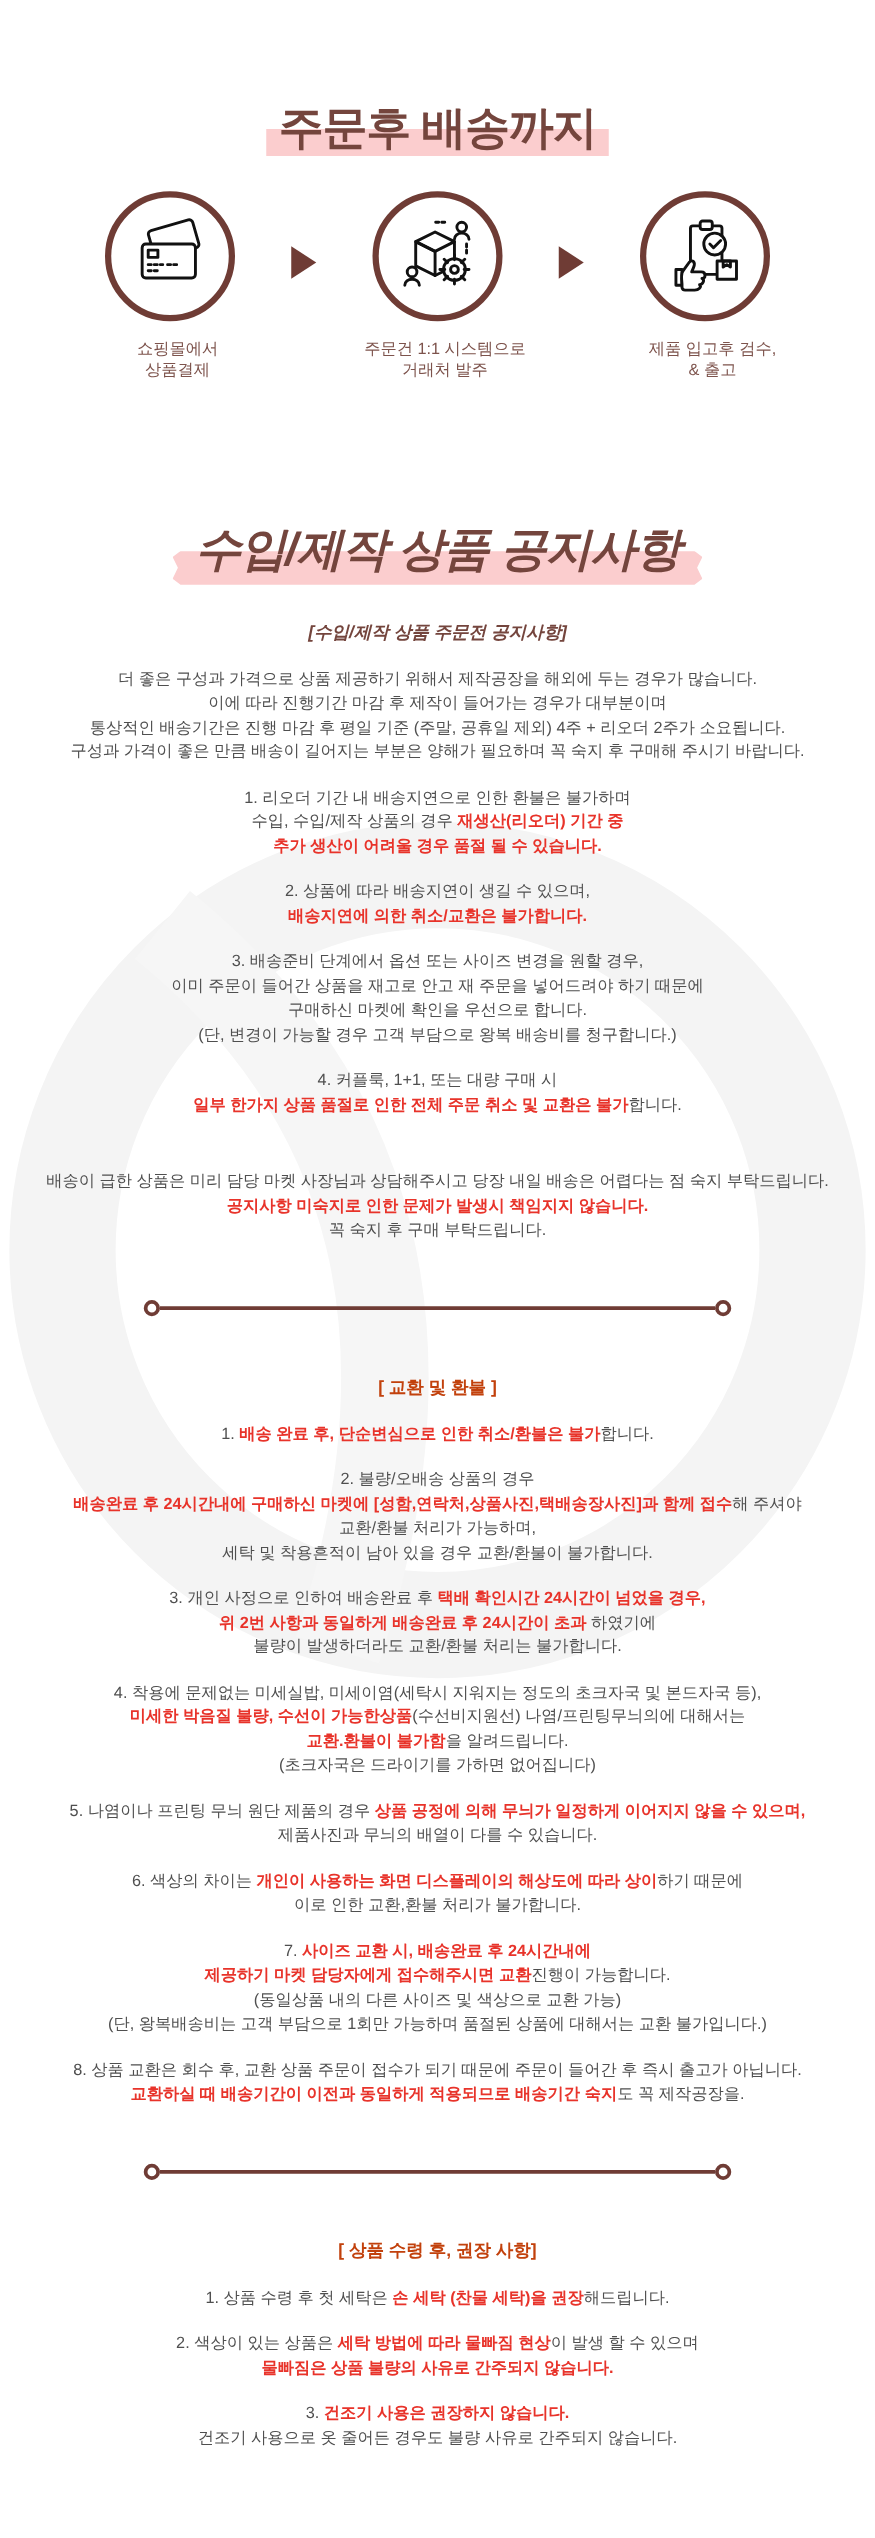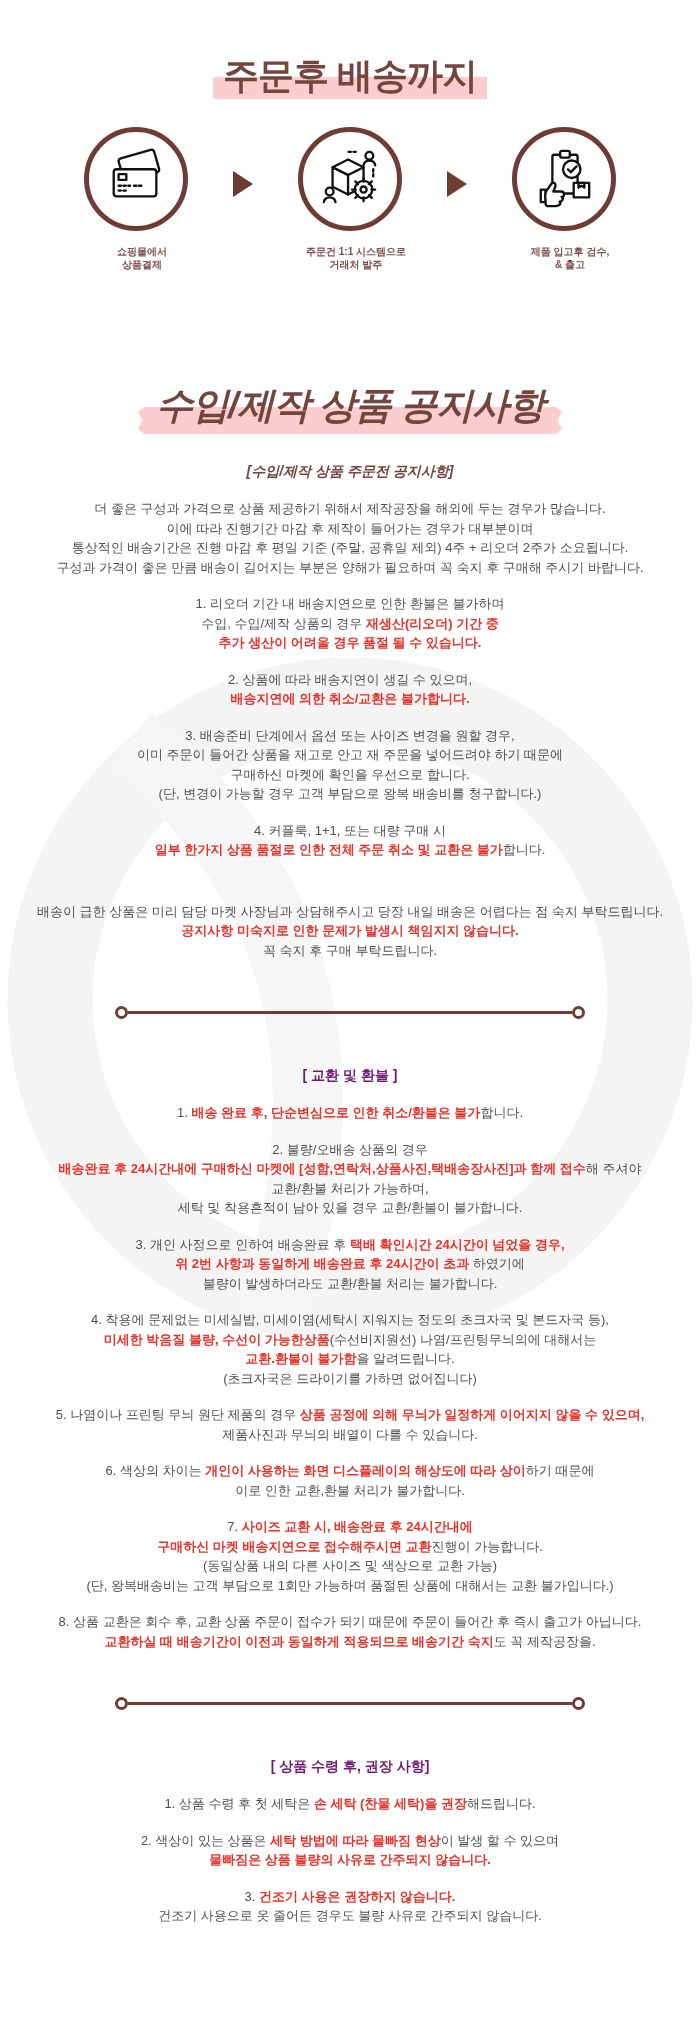--- a/index.html
+++ b/index.html
@@ -13,57 +13,57 @@
   *{margin:0;padding:0;box-sizing:border-box;}
   html,body{background:#ffffff;}
   body{
     width:700px;height:2030px;margin:0 auto;overflow:hidden;position:relative;
     font-family:"Liberation Sans","DejaVu Sans",sans-serif;
   }
   .watermark{
     position:absolute;left:50%;top:1000px;transform:translate(-50%,-50%);
     z-index:0;pointer-events:none;
   }
-  .page{position:relative;z-index:1;text-align:center;padding-top:52px;}
+  .page{position:relative;z-index:1;text-align:center;padding-top:78px;}
 
   
   .main-title{
     display:inline-block;font-size:36px;font-weight:bold;color:var(--maroon);
     letter-spacing:-1px;padding:0 10px;
     background:linear-gradient(180deg, rgba(0,0,0,0) 52%, var(--pink) 52%, var(--pink) 96%, rgba(0,0,0,0) 96%);
   }
 
   
   .steps{margin-top:26px;display:flex;justify-content:center;align-items:flex-start;gap:0;}
   .step{width:170px;display:flex;flex-direction:column;align-items:center;}
   .step-circle{
     width:104px;height:104px;border:5px solid var(--line);border-radius:50%;
     background:#fff;display:flex;align-items:center;justify-content:center;
   }
-  .step-label{margin-top:14px;font-size:10px;font-weight:bold;color:var(--label);line-height:1.3;margin-left:12px;}
+  .step-label{margin-top:14px;font-size:13px;font-weight:normal;color:var(--label);line-height:1.3;margin-left:12px;}
   .arrow{
     width:0;height:0;margin:44px 12px 0 12px;
     border-left:20px solid var(--line);
     border-top:13px solid transparent;border-bottom:13px solid transparent;
   }
 
   
   .banner-wrap{margin-top:110px;position:relative;display:inline-block;font-style:italic;}
   .banner-tape{
     position:absolute;left:-18px;right:-18px;top:26px;height:27px;background:var(--pink);
     clip-path:polygon(1.5% 0,98.5% 0,100% 18%,99% 50%,100% 82%,98.5% 100%,1.5% 100%,0 82%,1% 50%,0 18%);
     z-index:0;
   }
   .banner-text{position:relative;z-index:1;font-size:37px;font-weight:bold;color:var(--maroon);letter-spacing:-1px;}
 
   
   #sections{margin-top:30px;font-size:13px;line-height:1.5;}
   .sec-heading{font-size:14px;font-weight:bold;margin:0 0 8px;}
   .sec-heading.maroon{color:var(--maroon);font-style:italic;}
-  .sec-heading.dark{color:#701a75;}
+  .sec-heading.dark{color:#c2410c;}
   section{margin:0 0 0;}
   .para{margin:17px 0;color:var(--dark);}
   .para.gap-lg{margin-top:42px;}
   .seg-dark{color:var(--dark);}
   .seg-red{color:var(--red);font-weight:bold;}
   .divider{
     width:470px;margin:46px auto;display:flex;align-items:center;
   }
   .divider .dot{
     width:13px;height:13px;border:3px solid var(--line);border-radius:50%;background:#fff;flex:0 0 auto;
@@ -182,21 +182,21 @@
         <span class="dot"></span>
       </div>
       <section>
         <h3 class="sec-heading dark">[ 교환 및 환불 ]</h3>
         <p class="para"><span class="seg-dark">1. </span><span class="seg-red">배송 완료 후, 단순변심으로 인한 취소/환불은 불가</span><span class="seg-dark">합니다.</span></p>
         <p class="para"><span class="seg-dark">2. 불량/오배송 상품의 경우</span><br><span class="seg-red">배송완료 후 24시간내에 구매하신 마켓에 [성함,연락처,상품사진,택배송장사진]과 함께 접수</span><span class="seg-dark">해 주셔야</span><br><span class="seg-dark">교환/환불 처리가 가능하며,</span><br><span class="seg-dark">세탁 및 착용흔적이 남아 있을 경우 교환/환불이 불가합니다.</span></p>
         <p class="para"><span class="seg-dark">3. 개인 사정으로 인하여 배송완료 후 </span><span class="seg-red">택배 확인시간 24시간이 넘었을 경우,</span><br><span class="seg-red">위 2번 사항과 동일하게 배송완료 후 24시간이 초과</span><span class="seg-dark"> 하였기에</span><br><span class="seg-dark">불량이 발생하더라도 교환/환불 처리는 불가합니다.</span></p>
         <p class="para"><span class="seg-dark">4. 착용에 문제없는 미세실밥, 미세이염(세탁시 지워지는 정도의 초크자국 및 본드자국 등),</span><br><span class="seg-red">미세한 박음질 불량, 수선이 가능한상품</span><span class="seg-dark">(수선비지원선) 나염/프린팅무늬의에 대해서는</span><br><span class="seg-red">교환.환불이 불가함</span><span class="seg-dark">을 알려드립니다.</span><br><span class="seg-dark">(초크자국은 드라이기를 가하면 없어집니다)</span></p>
         <p class="para"><span class="seg-dark">5. 나염이나 프린팅 무늬 원단 제품의 경우 </span><span class="seg-red">상품 공정에 의해 무늬가 일정하게 이어지지 않을 수 있으며,</span><br><span class="seg-dark">제품사진과 무늬의 배열이 다를 수 있습니다.</span></p>
         <p class="para"><span class="seg-dark">6. 색상의 차이는 </span><span class="seg-red">개인이 사용하는 화면 디스플레이의 해상도에 따라 상이</span><span class="seg-dark">하기 때문에</span><br><span class="seg-dark">이로 인한 교환,환불 처리가 불가합니다.</span></p>
-        <p class="para"><span class="seg-dark">7. </span><span class="seg-red">사이즈 교환 시, 배송완료 후 24시간내에</span><br><span class="seg-red">구매하신 마켓 배송지연으로 접수해주시면 교환</span><span class="seg-dark">진행이 가능합니다.</span><br><span class="seg-dark">(동일상품 내의 다른 사이즈 및 색상으로 교환 가능)</span><br><span class="seg-dark">(단, 왕복배송비는 고객 부담으로 1회만 가능하며 품절된 상품에 대해서는 교환 불가입니다.)</span></p>
+        <p class="para"><span class="seg-dark">7. </span><span class="seg-red">사이즈 교환 시, 배송완료 후 24시간내에</span><br><span class="seg-red">제공하기 마켓 담당자에게 접수해주시면 교환</span><span class="seg-dark">진행이 가능합니다.</span><br><span class="seg-dark">(동일상품 내의 다른 사이즈 및 색상으로 교환 가능)</span><br><span class="seg-dark">(단, 왕복배송비는 고객 부담으로 1회만 가능하며 품절된 상품에 대해서는 교환 불가입니다.)</span></p>
         <p class="para"><span class="seg-dark">8. 상품 교환은 회수 후, 교환 상품 주문이 접수가 되기 때문에 주문이 들어간 후 즉시 출고가 아닙니다.</span><br><span class="seg-red">교환하실 때 배송기간이 이전과 동일하게 적용되므로 배송기간 숙지</span><span class="seg-dark">도 꼭 제작공장을.</span></p>
       </section>
       <div class="divider">
         <span class="dot"></span>
         <span class="rule"></span>
         <span class="dot"></span>
       </div>
       <section>
         <h3 class="sec-heading dark">[ 상품 수령 후, 권장 사항]</h3>
         <p class="para"><span class="seg-dark">1. 상품 수령 후 첫 세탁은 </span><span class="seg-red">손 세탁 (찬물 세탁)을 권장</span><span class="seg-dark">해드립니다.</span></p>

